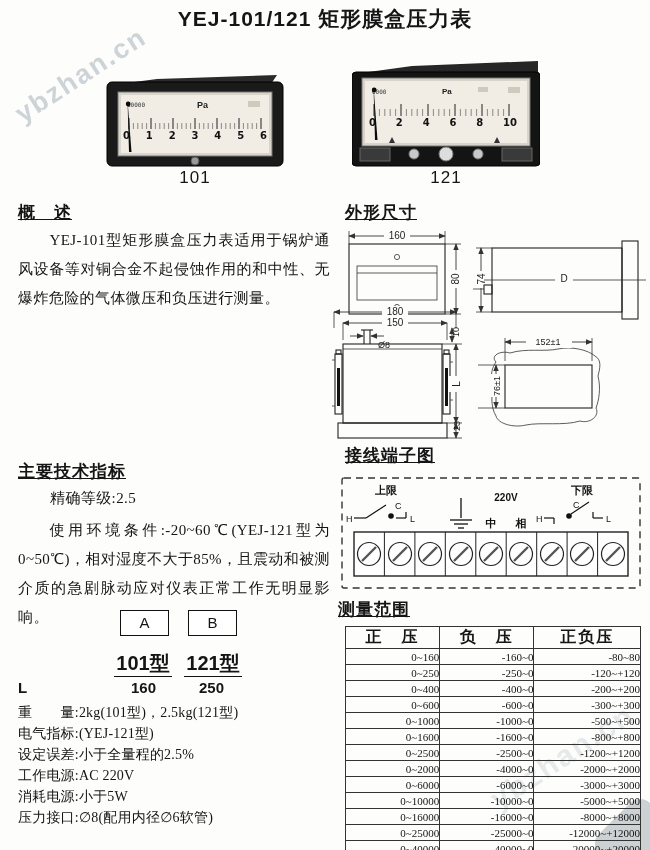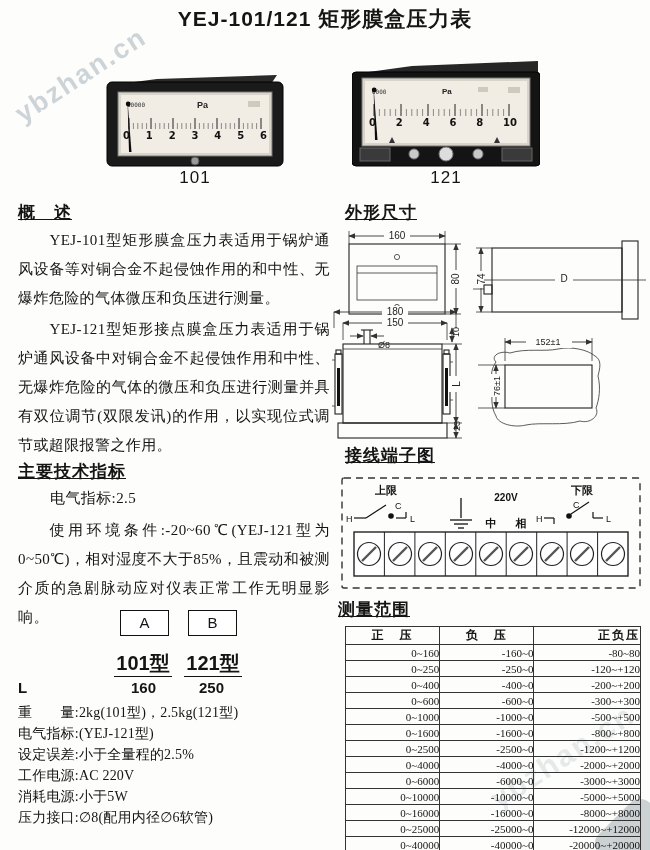--- a/index.html
+++ b/index.html
@@ -30,21 +30,21 @@
         font-size:17px;letter-spacing:1px;}
   
   .ab-box{position:absolute;width:47px;height:24px;border:1.5px solid #111;text-align:center;
         line-height:24px;font-family:"Liberation Sans",sans-serif;font-size:15px;background:#fff;}
   .model-lbl{position:absolute;width:58px;text-align:center;font-family:"Liberation Sans",sans-serif;
         font-weight:bold;font-size:20px;}
   .model-lbl span{border-bottom:1.5px solid #111;padding:0 2px 2px 2px;}
   .lrow{position:absolute;font-family:"Liberation Sans",sans-serif;font-weight:bold;font-size:15px;}
   
   table.ranges{border-collapse:collapse;width:296px;border:1.5px solid #333;background:transparent;}
-  table.ranges th{border:1px solid #333;font-size:12px;font-weight:bold;height:17px;padding:0;
+  table.ranges th{border:1px solid #333;font-size:16px;font-weight:bold;height:17px;padding:0;
         letter-spacing:2px;}
   table.ranges td{border:1px solid #333;font-size:11px;height:15px;text-align:right;padding:0;}
   
   svg{display:block;}
   .dln{stroke:#222;stroke-width:1.1;fill:none;}
   .thin{stroke:#333;stroke-width:0.8;fill:none;}
   .dim{stroke:#333;stroke-width:0.9;fill:none;}
   .dtx{font:10px "Liberation Sans",sans-serif;fill:#222;}
   .dtx9{font:9px "Liberation Sans",sans-serif;fill:#222;}
   .wtx{font:bold 11px "Liberation Sans",sans-serif;fill:#111;}
@@ -178,24 +178,23 @@
         <span>4</span>
         <span>6</span>
         <span>8</span>
         <span>10</span>
       </div>
   </div>
   <div class="gauge-caption" style="left:352px;top:168px;width:188px;">121</div>
 
   <div class="abs sec-h" style="left:18px;top:201px;">概　述</div>
   <div class="abs para" style="left:18px;top:226px;">YEJ-101型矩形膜盒压力表适用于锅炉通风设备等对铜合金不起侵蚀作用的和中性、无爆炸危险的气体微压和负压进行测量。</div>
-  <div class="abs para" style="left:18px;top:315px;">YEJ-121型矩形接点膜盒压力表适用于锅炉通风设备中对铜合金不起侵蚀作用和中性、无爆炸危险的气体的微压和负压进行测量并具有双位调节(双限发讯)的作用，以实现位式调节或超限报警之作用。</div>
 
   <div class="abs sec-h" style="left:18px;top:460px;">主要技术指标</div>
-  <div class="abs one-line" style="left:50px;top:489px;">电气指标:2.5</div>
+  <div class="abs one-line" style="left:50px;top:489px;">精确等级:2.5</div>
   <div class="abs para" style="left:18px;top:516px;">使用环境条件:-20~60℃(YEJ-121型为0~50℃)，相对湿度不大于85%，且震动和被测介质的急剧脉动应对仪表正常工作无明显影响。</div>
 
   <div class="ab-box" style="left:120px;top:610px;">A</div>
   <div class="ab-box" style="left:188px;top:610px;">B</div>
   <div class="model-lbl" style="left:114px;top:650px;"><span>101型</span></div>
   <div class="model-lbl" style="left:184px;top:650px;"><span>121型</span></div>
   <div class="lrow" style="left:18px;top:679px;">L</div>
   <div class="lrow" style="left:120px;top:679px;width:47px;text-align:center;">160</div>
   <div class="lrow" style="left:188px;top:679px;width:47px;text-align:center;">250</div>
 
@@ -379,21 +378,21 @@
     </g>
   </svg>
 
   <div class="abs sec-h" style="left:338px;top:598px;">测量范围</div>
   <div class="abs" style="left:345px;top:626px;">
     <table class="ranges">
       <thead>
         <tr>
           <th style="width:94px;">正　压</th>
           <th style="width:94px;">负　压</th>
-          <th style="width:106px;text-align:right;">正负压</th>
+          <th style="width:106px;">正负压</th>
         </tr>
       </thead>
       <tbody>
           <tr>
             <td>0~160</td>
             <td>-160~0</td>
             <td>-80~80</td>
           </tr>
           <tr>
             <td>0~250</td>
@@ -419,21 +418,21 @@
             <td>0~1600</td>
             <td>-1600~0</td>
             <td>-800~+800</td>
           </tr>
           <tr>
             <td>0~2500</td>
             <td>-2500~0</td>
             <td>-1200~+1200</td>
           </tr>
           <tr>
-            <td>0~4000</td>
+            <td>0~2000</td>
             <td>-4000~0</td>
             <td>-2000~+2000</td>
           </tr>
           <tr>
             <td>0~6000</td>
             <td>-6000~0</td>
             <td>-3000~+3000</td>
           </tr>
           <tr>
             <td>0~10000</td>

